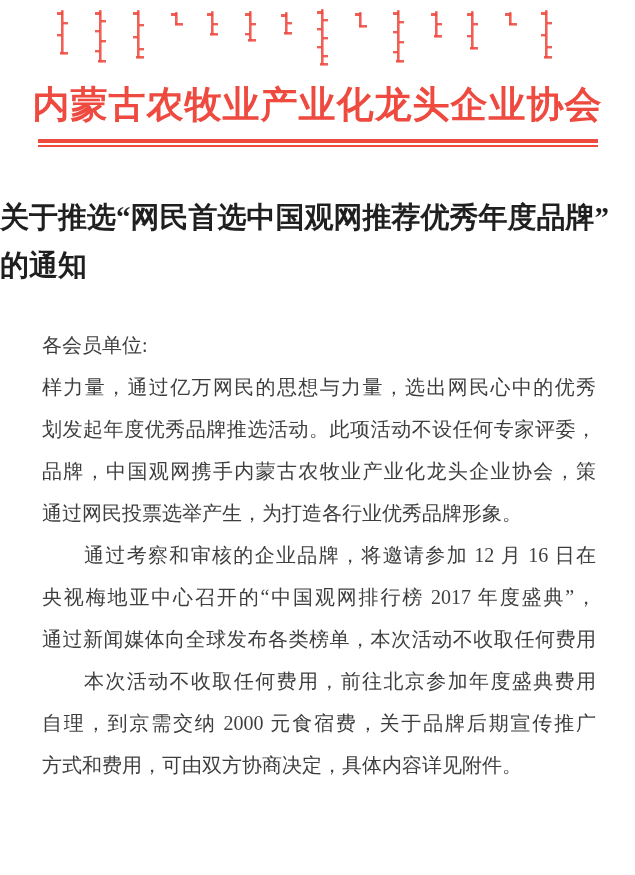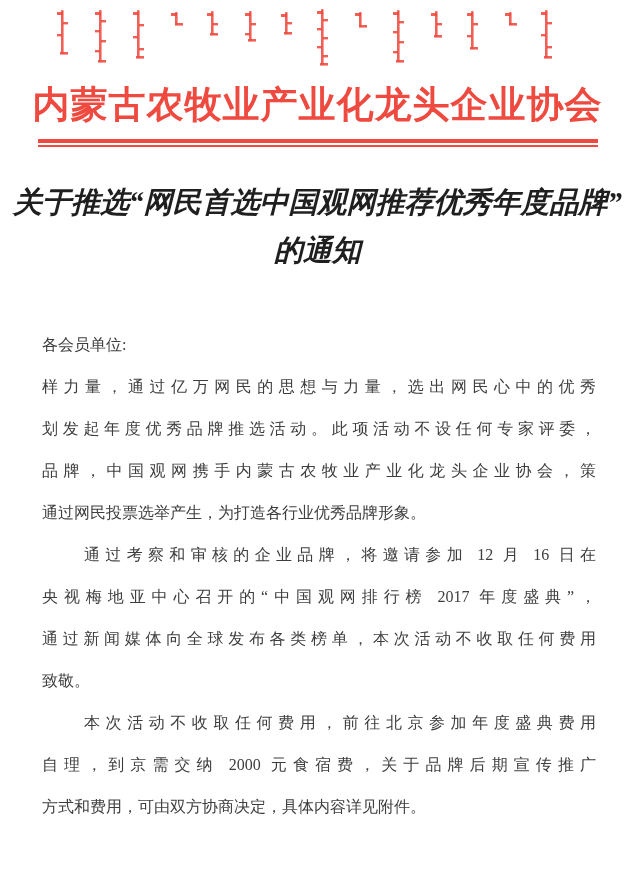--- a/index.html
+++ b/index.html
@@ -37,36 +37,35 @@
     white-space:nowrap;
   }
   .double-rule{
     position:absolute;top:139px;left:38px;
     width:560px;height:8px;
     border-top:4px solid var(--red);
     border-bottom:2.5px solid var(--red);
   }
   
   .doc-title{
-    position:absolute;top:178px;left:0;
+    position:absolute;top:193px;left:0;
     width:100%;
-    text-align:center;
+    text-align:left;
     color:var(--ink-title);
     font-weight:bold;
     font-size:29px;
     line-height:48px;
     white-space:nowrap;
-    font-style:italic;
   }
   
   .body-text{
     position:absolute;top:324px;left:42px;
     width:554px;
     color:var(--ink-body);
-    font-size:16px;
+    font-size:20px;
     line-height:42px;
   }
   .ln{height:42px;overflow:hidden;white-space:nowrap;}
   .ln.j{
     white-space:normal;
     text-align:justify;
     text-align-last:justify;
   }
   .ln.ind{padding-left:42px;}
 </style>
@@ -205,20 +204,19 @@
     <div class="ln">各会员单位:</div>
 
     <div class="ln j">样力量，通过亿万网民的思想与力量，选出网民心中的优秀</div>
     <div class="ln j">划发起年度优秀品牌推选活动。此项活动不设任何专家评委，</div>
     <div class="ln j">品牌，中国观网携手内蒙古农牧业产业化龙头企业协会，策</div>
     <div class="ln">通过网民投票选举产生，为打造各行业优秀品牌形象。</div>
 
     <div class="ln j ind">通过考察和审核的企业品牌，将邀请参加 12 月 16 日在</div>
     <div class="ln j">央视梅地亚中心召开的“中国观网排行榜 2017 年度盛典”，</div>
     <div class="ln j">通过新闻媒体向全球发布各类榜单，本次活动不收取任何费用</div>
-    <div class="ln">致敬。</div>
 
     <div class="ln j ind">本次活动不收取任何费用，前往北京参加年度盛典费用</div>
     <div class="ln j">自理，到京需交纳 2000 元食宿费，关于品牌后期宣传推广</div>
     <div class="ln">方式和费用，可由双方协商决定，具体内容详见附件。</div>
   </div>
 
 </div>
 
 </body></html>

